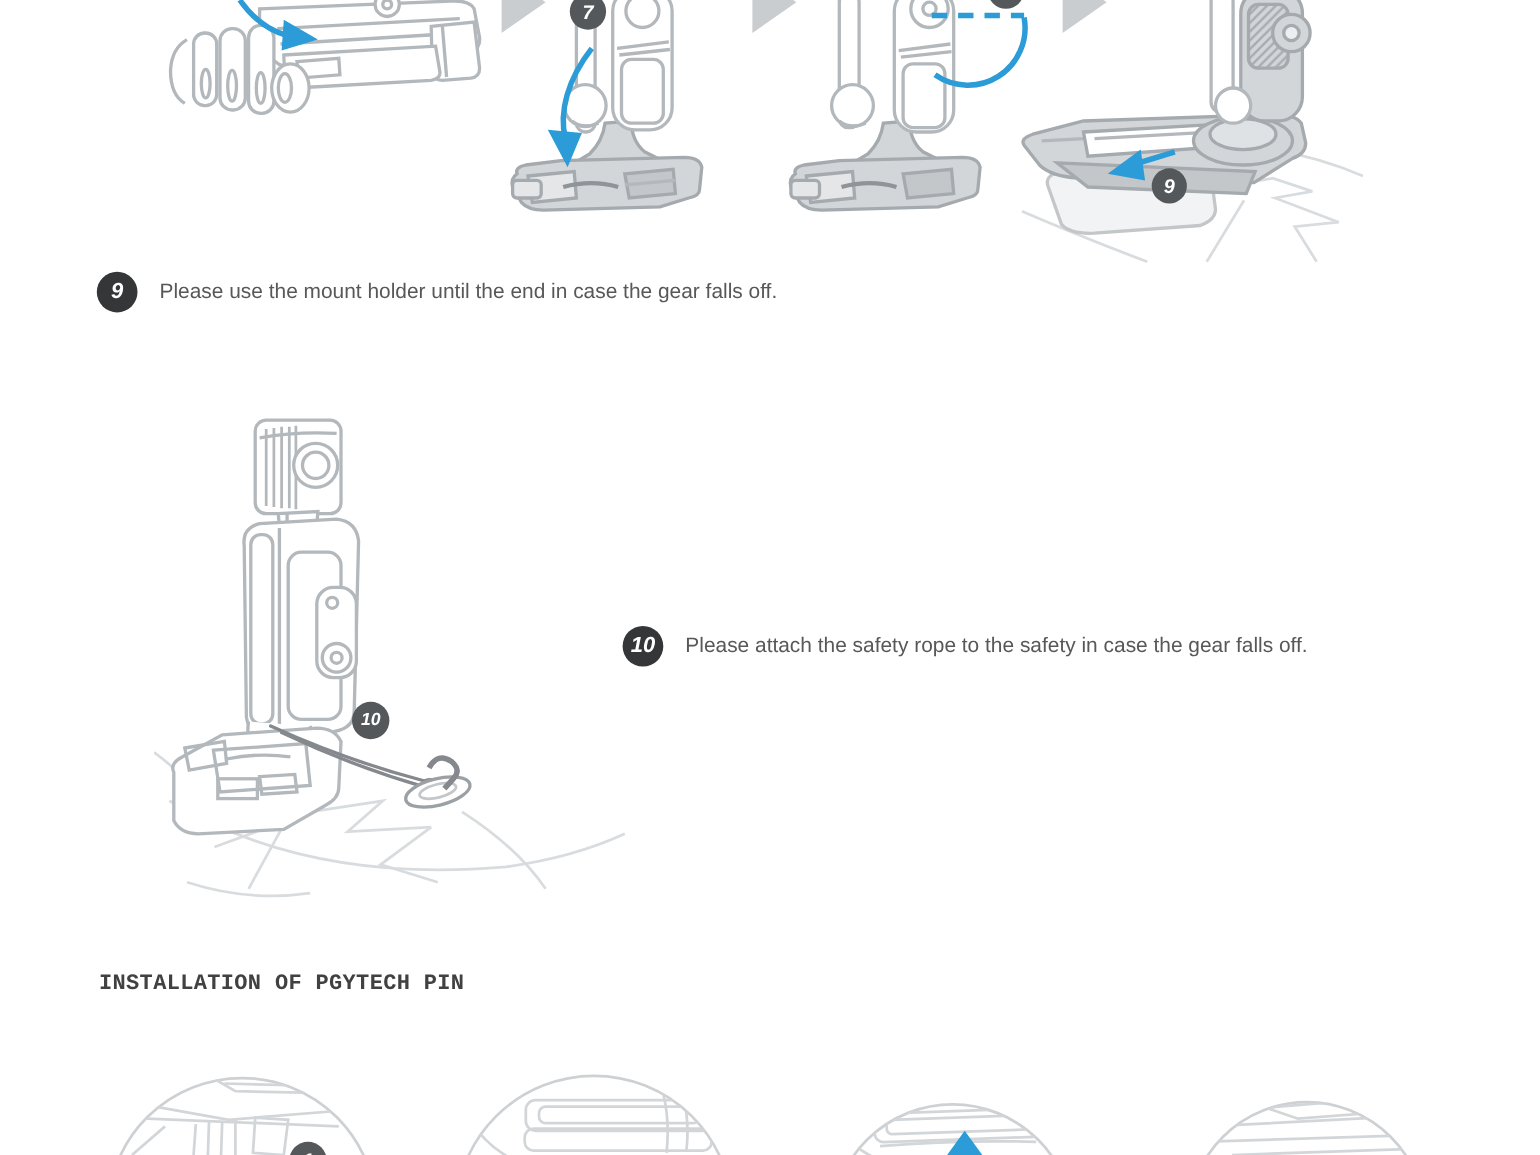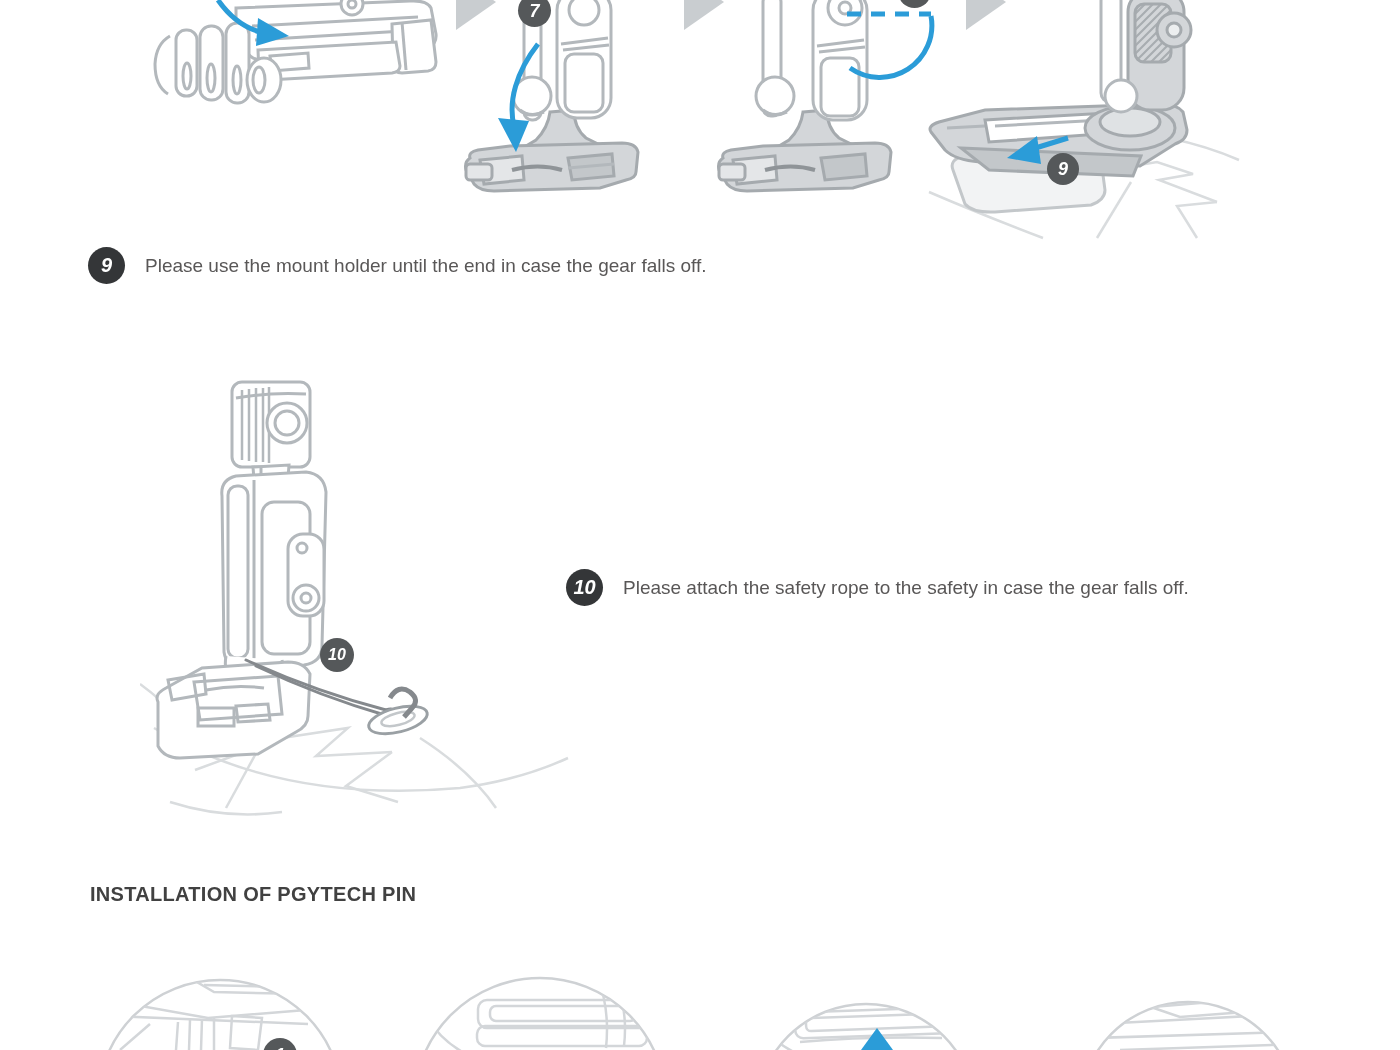--- a/index.html
+++ b/index.html
@@ -17,21 +17,21 @@
        border-left:40px solid #c9cdd0;}
   .badge{position:absolute;border-radius:50%;background:var(--badge-gray);color:#fff;
          display:flex;align-items:center;justify-content:center;
          font-weight:bold;font-style:italic;line-height:1;}
   .instr{position:absolute;display:flex;align-items:center;gap:20px;}
   .instr .num{width:37px;height:37px;border-radius:50%;background:var(--badge-dark);color:#fff;
               display:flex;align-items:center;justify-content:center;font-weight:bold;
               font-style:italic;font-size:20px;flex:0 0 37px;}
   .instr .txt{font-size:19px;color:var(--text-gray);white-space:nowrap;}
   #heading{position:absolute;left:90px;top:883px;font-size:20px;font-weight:bold;
-           color:var(--heading-gray);letter-spacing:.3px;}
+           color:var(--heading-gray);letter-spacing:.3px;font-family:Liberation Mono, monospace;}
   
   .ln{stroke:var(--line-gray);fill:none;}
   .lnf{stroke:var(--line-gray);fill:#ffffff;}
   .lng{stroke:var(--stroke-gray);fill:var(--fill-gray);}
   .lnl{stroke:var(--stroke-gray);fill:#e4e6e8;}
   .lnd{stroke:var(--stroke-gray);fill:#c3c7ca;}
   .faint{stroke:var(--faint-gray);fill:none;}
   .blue{stroke:var(--accent-blue);fill:none;}
   .bluef{fill:var(--accent-blue);stroke:none;}
   .rope{stroke:var(--rope-gray);fill:none;}

